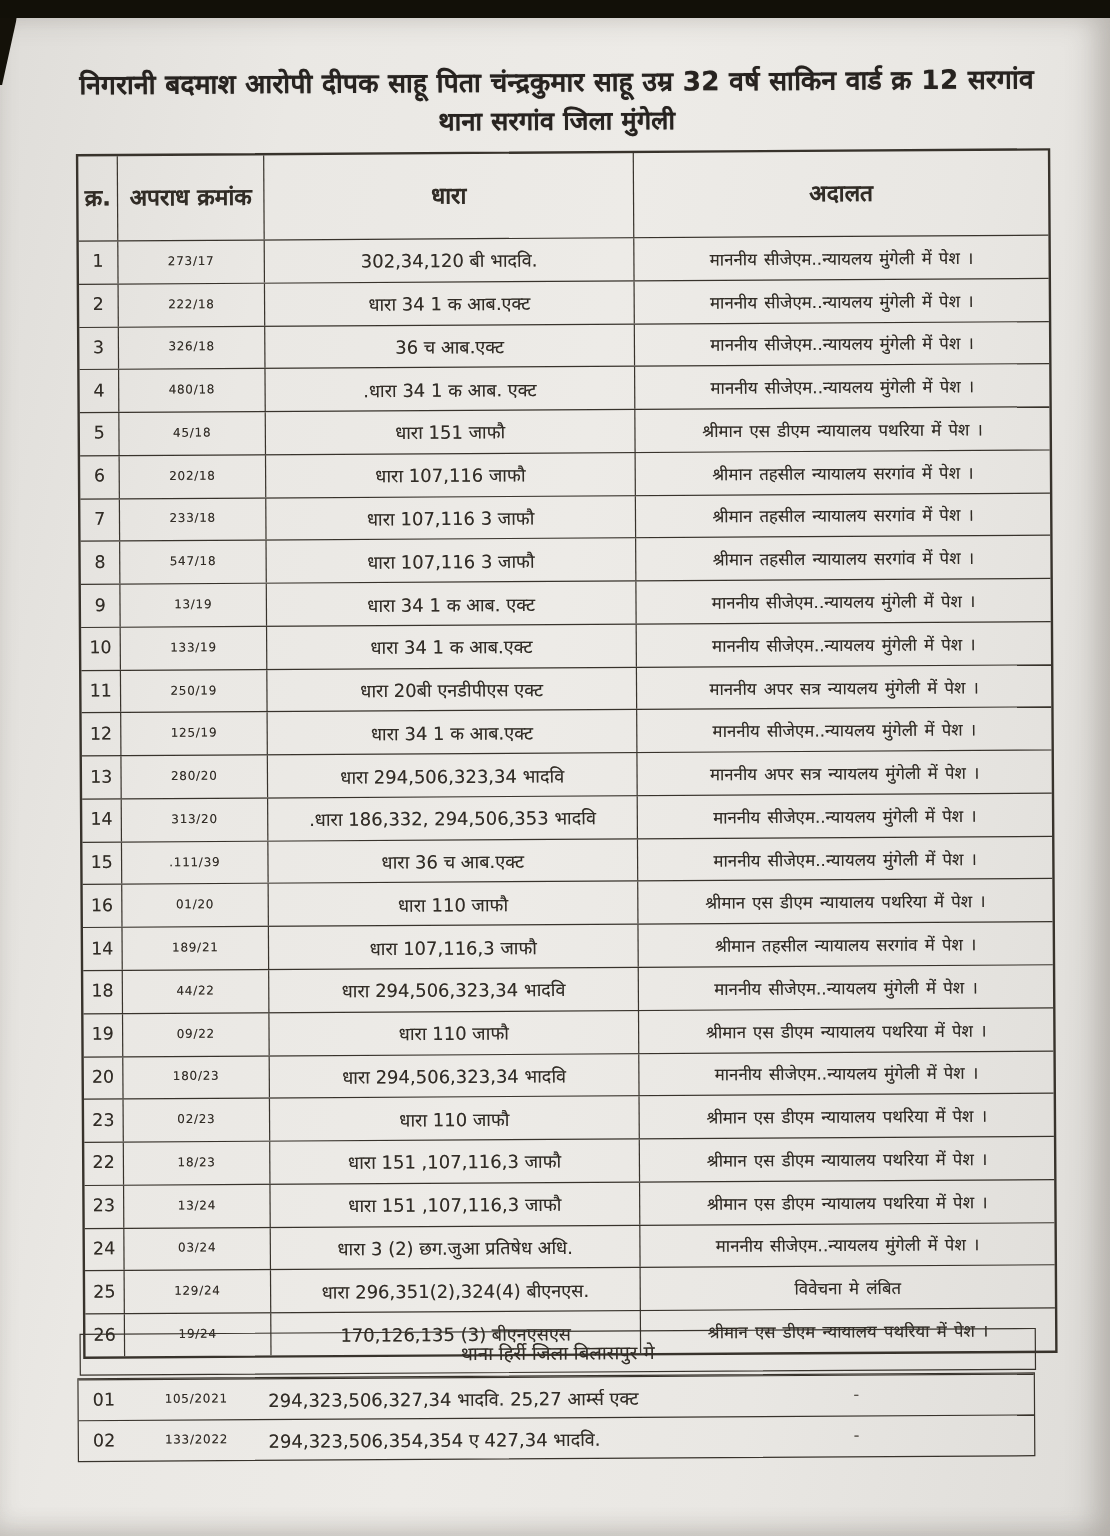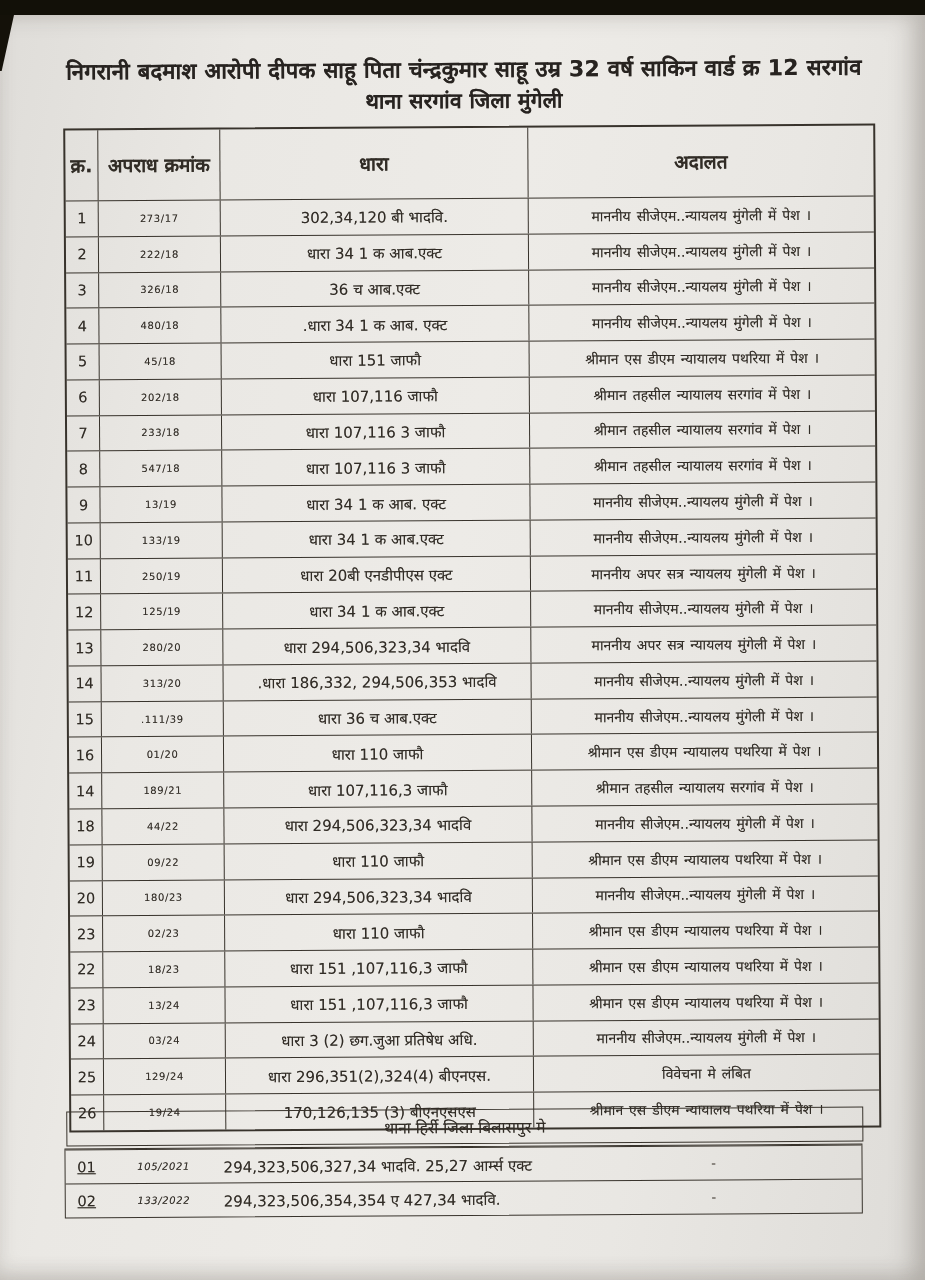--- a/index.html
+++ b/index.html
@@ -40,22 +40,22 @@
   .c-court{font-size:14px;word-spacing:1.5px;}
 
   
   .section-head{position:absolute;left:61px;top:1109px;width:795px;height:33px;
     border:1.8px solid #38332c;display:flex;align-items:center;justify-content:center;
     font-size:15.5px;color:#312c26;text-shadow:0 0 .5px rgba(45,40,32,.4);}
   .table2{position:absolute;left:59px;top:1146px;width:796px;border:1.8px solid #38332c;}
   .table2 .tr{grid-template-columns:42px 112px 1fr 300px;height:33px;}
   .table2 .tr + .tr{border-top:1.7px solid #38332c;}
   .table2 .td{border-left:none !important;justify-content:flex-start;text-align:left;padding-left:4px;}
-  .table2 .c-sr{justify-content:center;padding-left:0;text-decoration:underline;}
-  .table2 .c-no{justify-content:center;padding-left:0;font-style:italic;}
+  .table2 .c-sr{justify-content:center;padding-left:0;}
+  .table2 .c-no{justify-content:center;padding-left:0;}
   .table2 .c-court{justify-content:center;font-size:13px;color:#5a554d;}
 </style>
 </head>
 <body>
 
 <div class="sheet"></div>
 <div class="edge-wedge"></div>
 
 <div class="content">
 

